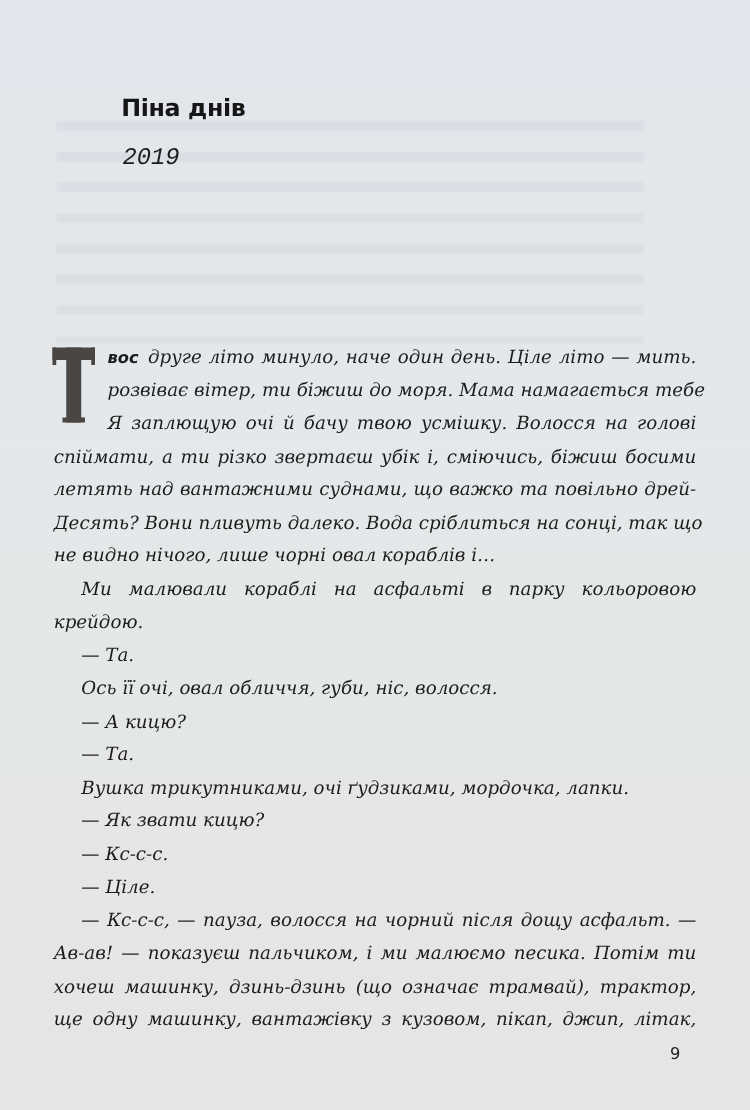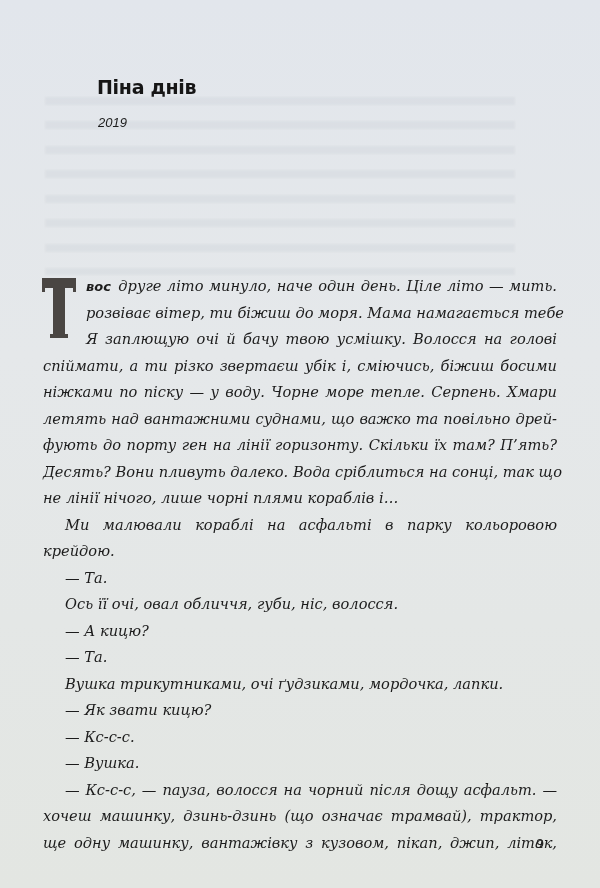--- a/index.html
+++ b/index.html
@@ -43,23 +43,23 @@
       font-family: "DejaVu Sans", "Liberation Sans", sans-serif;
       font-weight: bold;
       font-size: 19px;
       letter-spacing: -0.3px;
       color: #161616;
     }
     .chapter-year {
       position: absolute;
       left: 98px;
       top: 115px;
-      font-family: Liberation Sans, sans-serif;
+      font-family: Liberation Mono, monospace;
       font-style: italic;
-      font-size: 13px;
+      font-size: 19px;
       color: #1c1c1c;
     }
     .drop-cap {
       position: absolute;
       left: 42px;
       top: 276px;
       width: 34px;
       height: 64px;
     }
     .drop-cap .bar {
@@ -145,34 +145,33 @@
     <div class="serif-r"></div>
     <div class="stem"></div>
     <div class="foot"></div>
   </div>
 
   <div class="body-text">
     <span class="line indent-drop"><span class="lead-in">вос</span> <span>друге літо минуло, наче один день. Ціле літо — мить.</span></span>
     <span class="line indent-drop">розвіває вітер, ти біжиш до моря. Мама намагається тебе</span>
     <span class="line indent-drop">Я заплющую очі й бачу твою усмішку. Волосся на голові</span>
     <span class="line">спіймати, а ти різко звертаєш убік і, сміючись, біжиш босими</span>
-    <span class="line">ніжками по піску — у воду. Чорне море тепле. Серпень. Хмари</span>
     <span class="line">летять над вантажними суднами, що важко та повільно дрей-</span>
-    <span class="line">фують до порту ген на лінії горизонту. Скільки їх там? П’ять?</span>
     <span class="line">Десять? Вони пливуть далеко. Вода сріблиться на сонці, так що</span>
-    <span class="line last">не лінії нічого, лише чорні плями кораблів і…</span>
+    <span class="line last">не видно нічого, лише чорні овал кораблів і…</span>
     <span class="line indent">Ми малювали кораблі на асфальті в парку кольоровою</span>
     <span class="line last">крейдою.</span>
     <span class="line indent last">— Та.</span>
     <span class="line indent last">Ось її очі, овал обличчя, губи, ніс, волосся.</span>
     <span class="line indent last">— А кицю?</span>
     <span class="line indent last">— Та.</span>
     <span class="line indent last">Вушка трикутниками, очі ґудзиками, мордочка, лапки.</span>
     <span class="line indent last">— Як звати кицю?</span>
     <span class="line indent last">— Кс-с-с.</span>
-    <span class="line indent last">— Вушка.</span>
+    <span class="line indent last">— Ціле.</span>
     <span class="line indent">— Кс-с-с, — пауза, волосся на чорний після дощу асфальт. —</span>
+    <span class="line">Ав-ав! — показуєш пальчиком, і ми малюємо песика. Потім ти</span>
     <span class="line">хочеш машинку, дзинь-дзинь (що означає трамвай), трактор,</span>
     <span class="line">ще одну машинку, вантажівку з кузовом, пікап, джип, літак,</span>
   </div>
 
   <div class="page-number">9</div>
 </div>
 
 </body></html>

